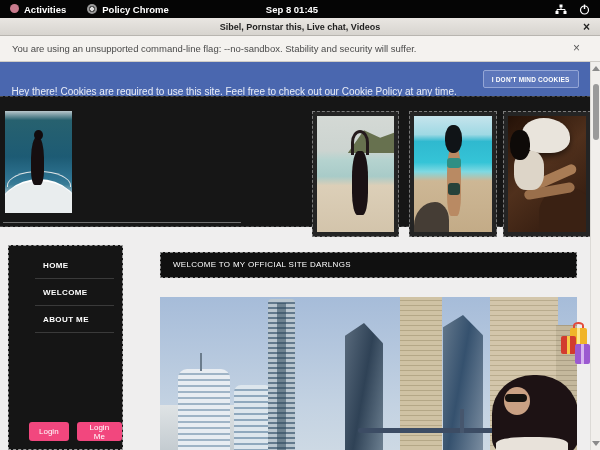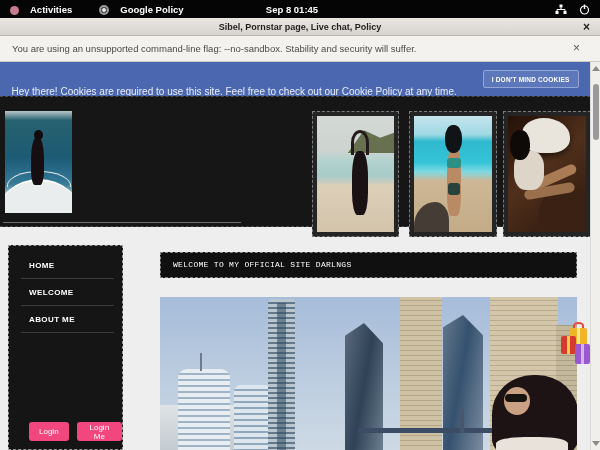--- a/index.html
+++ b/index.html
@@ -6,21 +6,21 @@
     --accent-pink:#f2477e; --cookie-blue:#4a67af; --cookie-blue-light:#5d77bb;
     --band-black:#161616; --page-bg:#efeeee; --magenta:#b517c8;
   }
   *{box-sizing:border-box;margin:0;padding:0;font-family:"Liberation Sans",sans-serif;}
   html,body{width:600px;height:450px;overflow:hidden;background:#000;}
   .stage{position:relative;width:600px;height:450px;overflow:hidden;}
 
   
   .sysbar{position:absolute;left:0;top:0;width:600px;height:18px;background:#050505;
           display:flex;align-items:center;color:#fff;font-size:9.5px;font-weight:bold;}
-  .sys-left{display:flex;align-items:flex-end;gap:11px;padding-left:10px;}
+  .sys-left{display:flex;align-items:flex-start;gap:5px;padding-left:10px;}
   .distro-dot{width:9px;height:9px;border-radius:50%;background:#c97b8e;display:inline-block;}
   .chrome-ico{width:10px;height:10px;border-radius:50%;margin-left:16px;display:inline-block;
               background:radial-gradient(circle at 50% 50%, #ddd 0 2px, #555 2px 3.4px, #999 3.4px 5px);}
   .sys-item{background:none;border:none;color:#fff;font-size:9.5px;font-weight:bold;cursor:default;}
   .sys-clock{position:absolute;left:0;right:16px;text-align:center;pointer-events:none;}
   .sys-right{margin-left:auto;display:flex;align-items:center;gap:12px;padding-right:10px;}
   .sys-right svg{display:block;}
 
   
   .titlebar{position:absolute;left:0;top:18px;width:600px;height:18px;
@@ -86,31 +86,31 @@
   .pillow{position:absolute;left:18%;top:2%;width:62%;height:30%;background:#e9e4dc;
           border-radius:45% 55% 40% 40%;box-shadow:0 3px 6px rgba(0,0,0,.55);}
   .couch-arm{position:absolute;right:-10%;bottom:-6%;width:70%;height:45%;background:#3a2113;border-radius:50% 50% 0 0;}
   .leg1{position:absolute;left:28%;top:48%;width:62%;height:9%;background:#a97c55;border-radius:8px;transform:rotate(-24deg);}
   .leg2{position:absolute;left:20%;top:60%;width:66%;height:9%;background:#9a6f4b;border-radius:8px;transform:rotate(-10deg);}
   .dress{position:absolute;left:8%;top:30%;width:38%;height:34%;background:#ddd5c8;border-radius:40%;}
   .hair3{position:absolute;left:2%;top:12%;width:26%;height:26%;background:#0e0a08;border-radius:45%;}
 
   
   .sidebar{position:absolute;left:8px;top:183px;width:115px;bottom:0;background:#151515;
-           border:1px dashed #9a9a9a;padding:6px 8px 0 12px;}
+           border:1px dashed #9a9a9a;padding:6px 8px 0 26px;}
   .nav-item{height:27px;line-height:27px;padding-left:8px;border-bottom:1px solid #3a3a3a;
             color:#fff;font-size:8px;font-weight:bold;letter-spacing:.4px;cursor:pointer;}
   .side-buttons{position:absolute;left:20px;top:176px;display:flex;gap:8px;}
   .pink-btn{height:19px;background:var(--accent-pink);border:none;border-radius:3px;color:#fff;
             font-size:8px;padding:0 10px;}
 
   
   .welcome{position:absolute;left:160px;top:190px;width:417px;height:26px;background:#101010;
            border:1px dashed #888;color:#fff;font-size:8px;letter-spacing:.3px;
-           line-height:24px;padding-left:12px;font-family:Liberation Mono, monospace;}
+           line-height:24px;padding-left:12px;}
 
   .hero{position:absolute;left:160px;top:235px;width:417px;height:153px;overflow:hidden;
         background:linear-gradient(180deg,#a6bcd9 0%,#c3d2e2 70%,#cdd9e4 100%);}
   .b{position:absolute;}
   .lowrise{left:0;top:108px;width:120px;height:45px;background:linear-gradient(#dfe3e5,#c4ccd1);}
   .tower-l1{left:18px;top:72px;width:52px;height:81px;border-radius:9px 9px 0 0;
             background:repeating-linear-gradient(180deg,#e8edf2 0 4px,#9fb4c6 4px 6px);}
   .tower-l2{left:74px;top:88px;width:38px;height:65px;border-radius:7px 7px 0 0;
             background:repeating-linear-gradient(180deg,#dde6ed 0 4px,#8fa8bd 4px 6px);}
   .antenna{left:40px;top:56px;width:2px;height:18px;background:#6b7c8c;}
@@ -163,21 +163,21 @@
 </head>
 <body>
 
 <div class="stage">
 
   <header class="sysbar">
     <div class="sys-left">
       <span class="distro-dot"></span>
       <button class="sys-item">Activities</button>
       <span class="chrome-ico"></span>
-      <button class="sys-item">Google Policy</button>
+      <button class="sys-item">Policy Chrome</button>
     </div>
     <div class="sys-clock">Sep 8 01:45</div>
     <div class="sys-right">
       <span>
         <svg width="12" height="11" viewBox="0 0 12 11">
           <rect x="4.5" y="0.5" width="3" height="3" fill="#fff"></rect>
           <rect x="0.5" y="7" width="3" height="3" fill="#fff"></rect>
           <rect x="8.5" y="7" width="3" height="3" fill="#fff"></rect>
           <path d="M6 3.5 V5.5 M2 7 V5.5 H10 V7" stroke="#fff" fill="none" stroke-width="1"></path>
         </svg>
@@ -185,21 +185,21 @@
       <span>
         <svg width="11" height="11" viewBox="0 0 11 11">
           <circle cx="5.5" cy="6" r="4" fill="none" stroke="#fff" stroke-width="1.2"></circle>
           <line x1="5.5" y1="0.5" x2="5.5" y2="5" stroke="#fff" stroke-width="1.4"></line>
         </svg>
       </span>
     </div>
   </header>
 
   <div class="titlebar">
-    <span class="title">Sibel, Pornstar page, Live chat, Policy</span>
+    <span class="title">Sibel, Pornstar this, Live chat, Videos</span>
     <button class="win-close">×</button>
   </div>
 
   <div class="infobar">
     <span class="msg">You are using an unsupported command-line flag: --no-sandbox. Stability and security will suffer.</span>
     <button class="info-close">×</button>
   </div>
 
   <div class="page">
 

